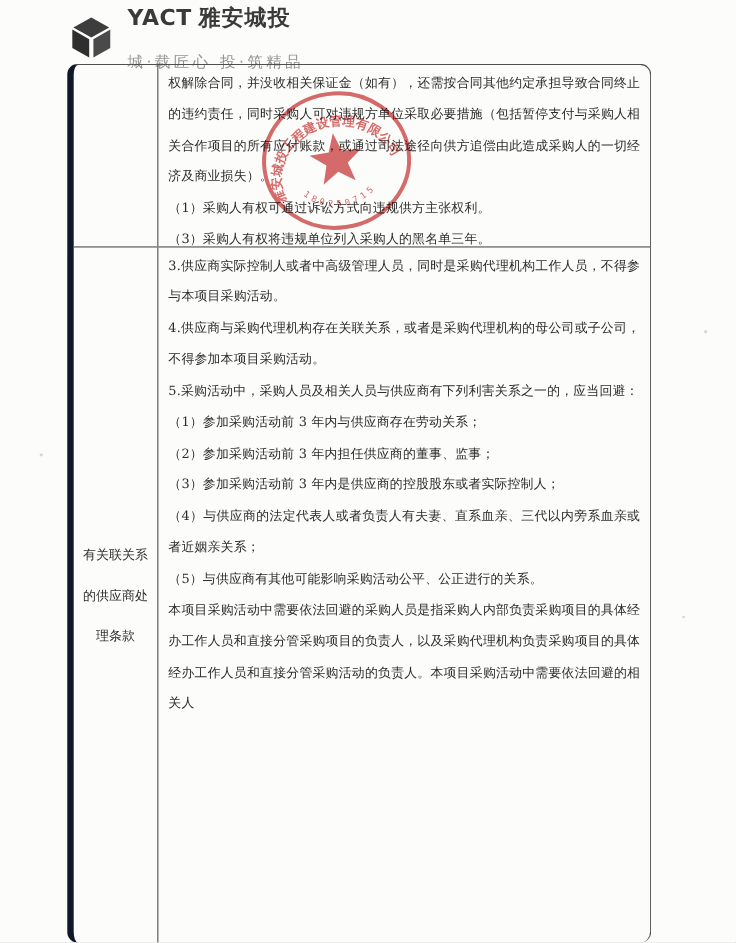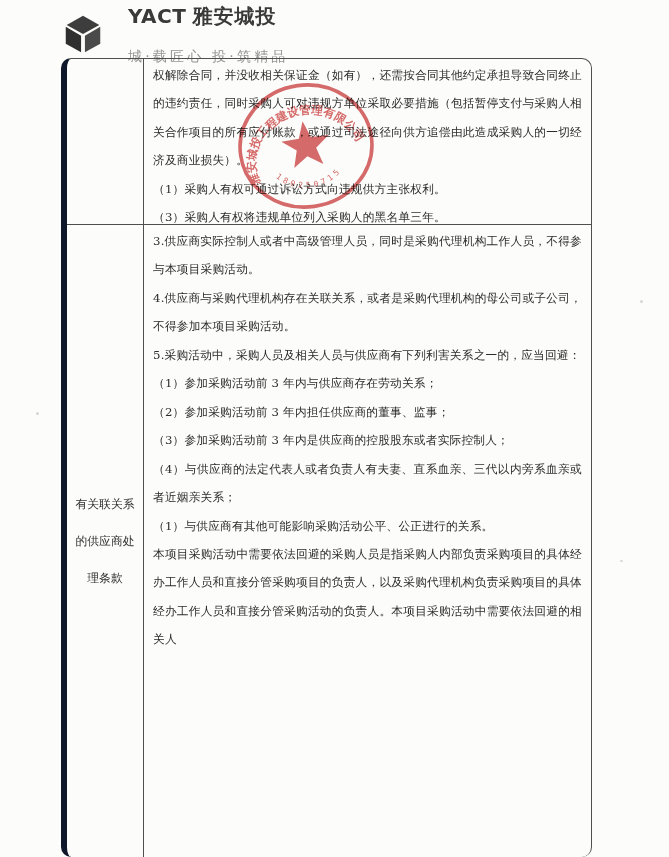--- a/index.html
+++ b/index.html
@@ -8,21 +8,21 @@
     position:relative;
     background:#fcfcfa;
     font-family:"DejaVu Serif","Liberation Serif",serif;
     color:#2f2f2f;
     overflow:hidden;
   }
 
   
   .brand-header {
     position:absolute; left:60px; top:4px;
-    display:flex; align-items:center; gap:22px;
+    display:flex; align-items:center; gap:10px;
   }
   .cube-icon svg { display:block; }
   .brand-text .brand-line {
     font-family:"DejaVu Sans","Liberation Sans",sans-serif;
     font-weight:bold; font-size:20px; color:#3a3a3a;
     letter-spacing:1px; line-height:24px;
   }
   .brand-text .brand-line .en { letter-spacing:0.5px; margin-right:6px; }
   .brand-text .tagline {
     font-family:"DejaVu Sans","Liberation Sans",sans-serif;
@@ -111,21 +111,21 @@
       <div class="label-inner">有关联关系的供应商处理条款</div>
     </div>
     <div class="cell-content">
       <p>3.供应商实际控制人或者中高级管理人员，同时是采购代理机构工作人员，不得参与本项目采购活动。</p>
       <p>4.供应商与采购代理机构存在关联关系，或者是采购代理机构的母公司或子公司，不得参加本项目采购活动。</p>
       <p>5.采购活动中，采购人员及相关人员与供应商有下列利害关系之一的，应当回避：</p>
       <p>（1）参加采购活动前 3 年内与供应商存在劳动关系；</p>
       <p>（2）参加采购活动前 3 年内担任供应商的董事、监事；</p>
       <p>（3）参加采购活动前 3 年内是供应商的控股股东或者实际控制人；</p>
       <p>（4）与供应商的法定代表人或者负责人有夫妻、直系血亲、三代以内旁系血亲或者近姻亲关系；</p>
-      <p>（1）与供应商有其他可能影响采购活动公平、公正进行的关系。</p>
+      <p>（5）与供应商有其他可能影响采购活动公平、公正进行的关系。</p>
       <p>本项目采购活动中需要依法回避的采购人员是指采购人内部负责采购项目的具体经办工作人员和直接分管采购项目的负责人，以及采购代理机构负责采购项目的具体经办工作人员和直接分管采购活动的负责人。本项目采购活动中需要依法回避的相关人</p>
     </div>
   </div>
 
 </div>
 
 <div class="seal">
   <svg width="160" height="156" viewBox="0 0 160 156">
     <ellipse cx="80" cy="78" rx="66" ry="61" fill="none" stroke="#cf4a4a" stroke-width="3.6"></ellipse>
     <path id="sealArcTop" d="M 30.2,110.4 A 53,48 0 1 1 129.8,110.4" fill="none"></path>

